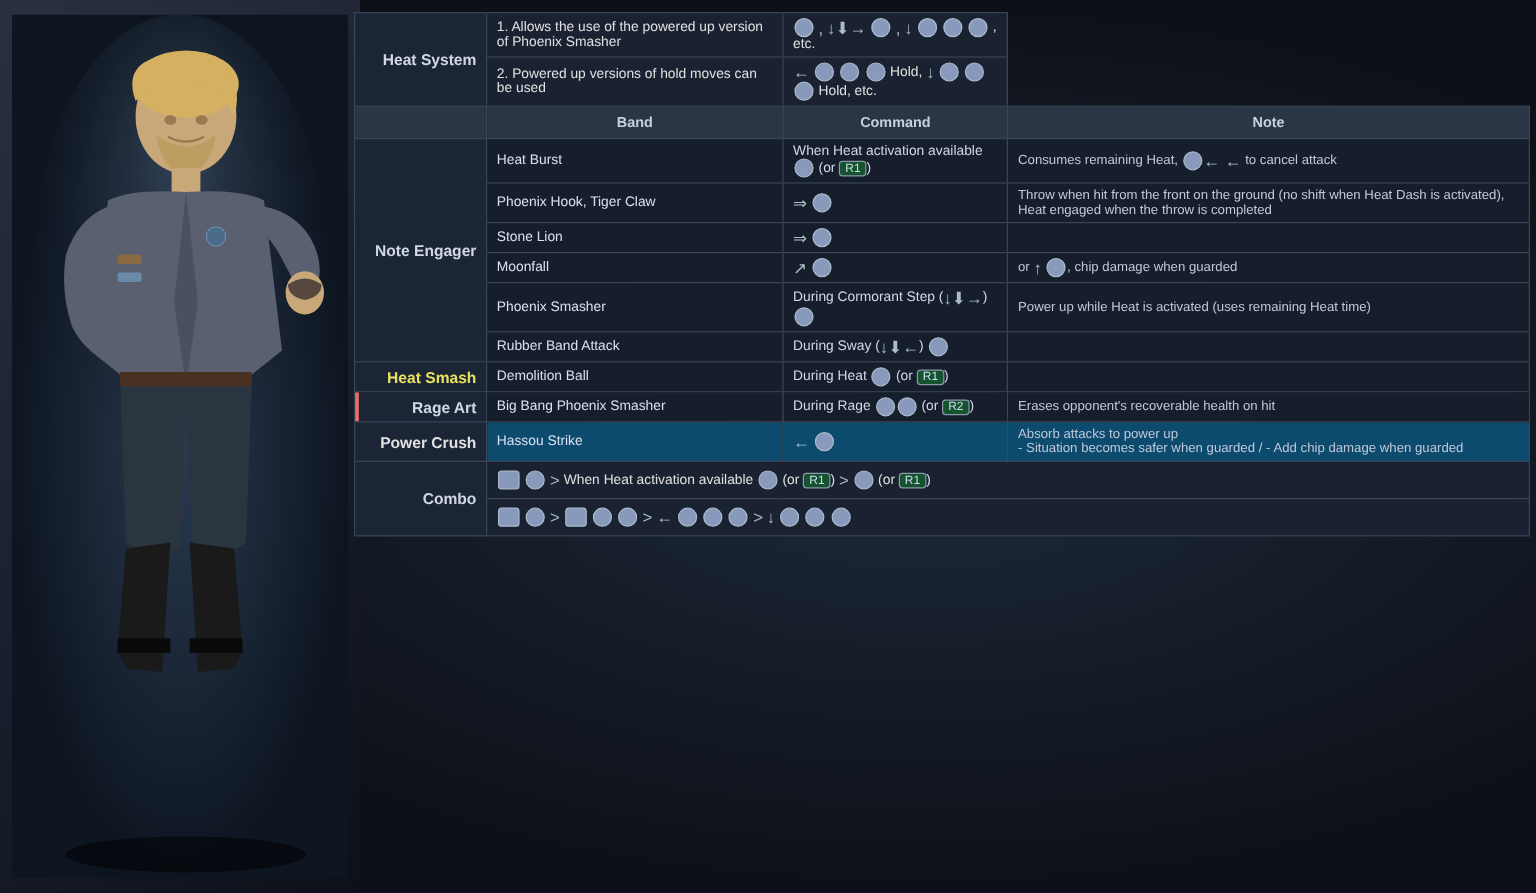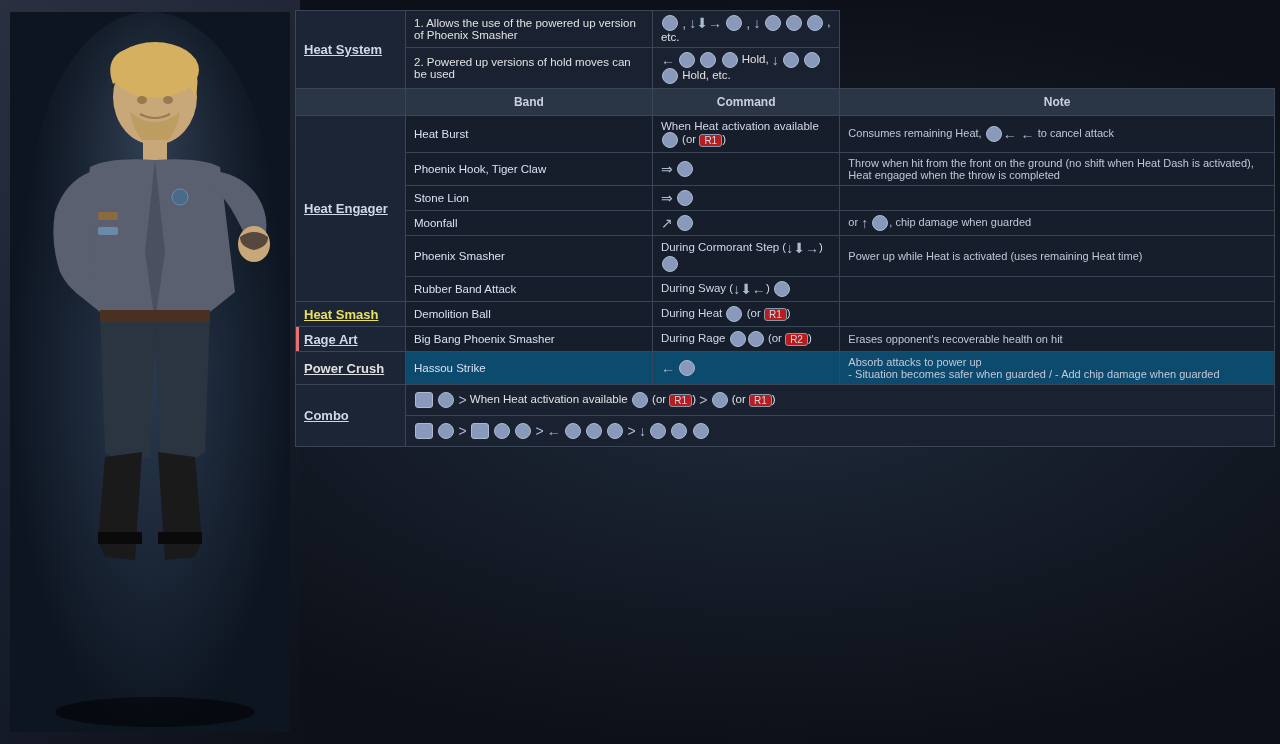--- a/index.html
+++ b/index.html
@@ -47,23 +47,22 @@
     td, th {
       border: 1px solid #3a4555;
       padding: 4px 8px;
       vertical-align: middle;
     }
     .section-label {
       background: #1c2535;
       color: #d0d8e8;
       font-weight: bold;
       font-size: 13px;
-      text-align: left;
+      text-align: right;
       width: 110px;
-      text-decoration: underline;
     }
     .heat-system-section {
       background: #1a2232;
     }
     .header-row th {
       background: #2a3545;
       color: #c8d0e0;
       font-weight: bold;
       font-size: 12px;
       padding: 6px 8px;
@@ -102,21 +101,21 @@
       width: 16px;
       height: 16px;
       border-radius: 50%;
       background: #8899bb;
       border: 1px solid #aabbcc;
       vertical-align: middle;
       margin: 0 1px;
     }
     .btn-r1, .btn-r2 {
       display: inline-block;
-      background: #b91c1c;
+      background: #14532d;
       border: 1px solid #8899aa;
       border-radius: 3px;
       padding: 0 4px;
       font-size: 10px;
       color: #ccddef;
       vertical-align: middle;
     }
     .arrow {
       display: inline-block;
       vertical-align: middle;
@@ -234,21 +233,21 @@
       </tr>
 
       <tr class="header-row">
         <th></th>
         <th>Band</th>
         <th>Command</th>
         <th>Note</th>
       </tr>
 
       <tr class="heat-engager-section">
-        <td class="section-label" rowspan="6">Heat Engager</td>
+        <td class="section-label" rowspan="6">Note Engager</td>
         <td class="move-name">Heat Burst</td>
         <td class="command-cell">
           When Heat activation available <span class="btn-icon"></span> (or <span class="btn-r1">R1</span>)
         </td>
         <td class="note-cell">
           Consumes remaining Heat, <span class="btn-icon"></span><span class="arrow">← ←</span> to cancel attack
         </td>
       </tr>
       <tr class="heat-engager-section">
         <td class="move-name">Phoenix Hook, Tiger Claw</td>

